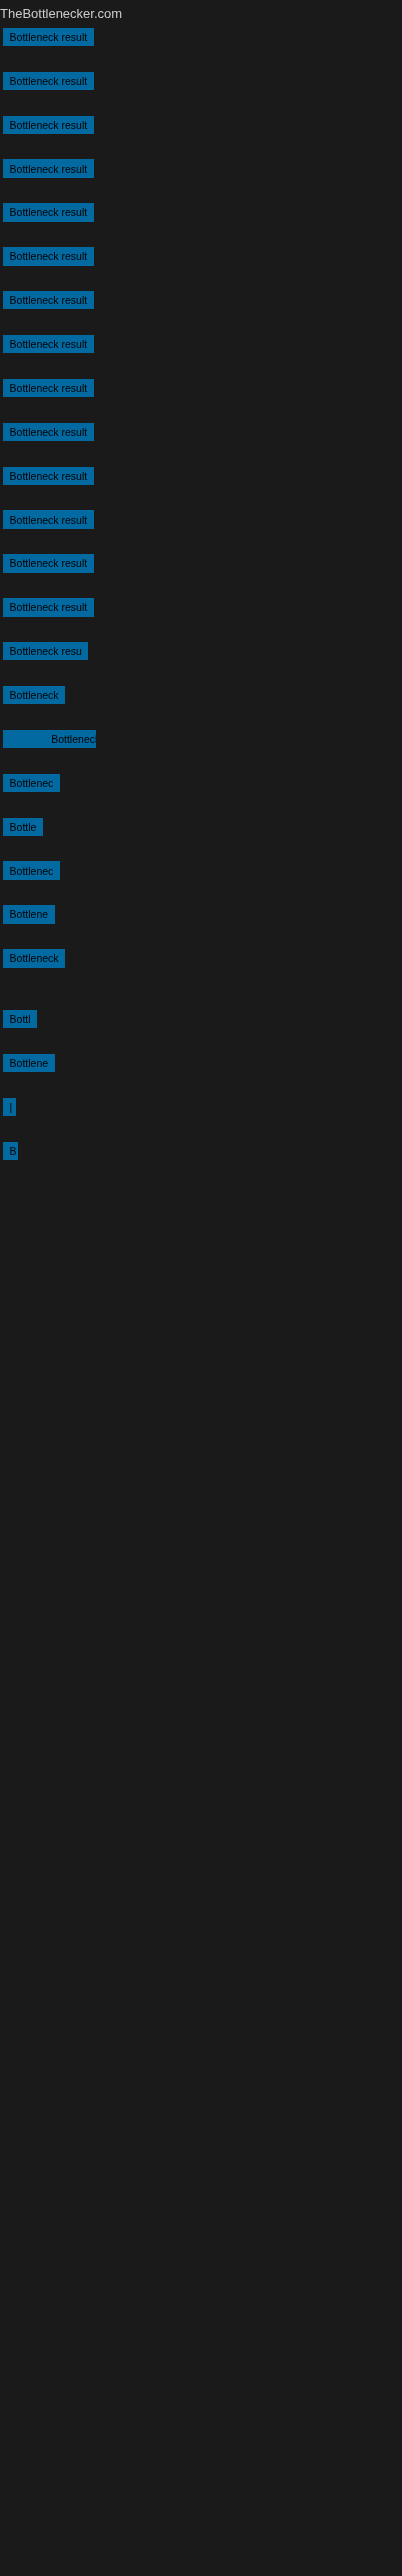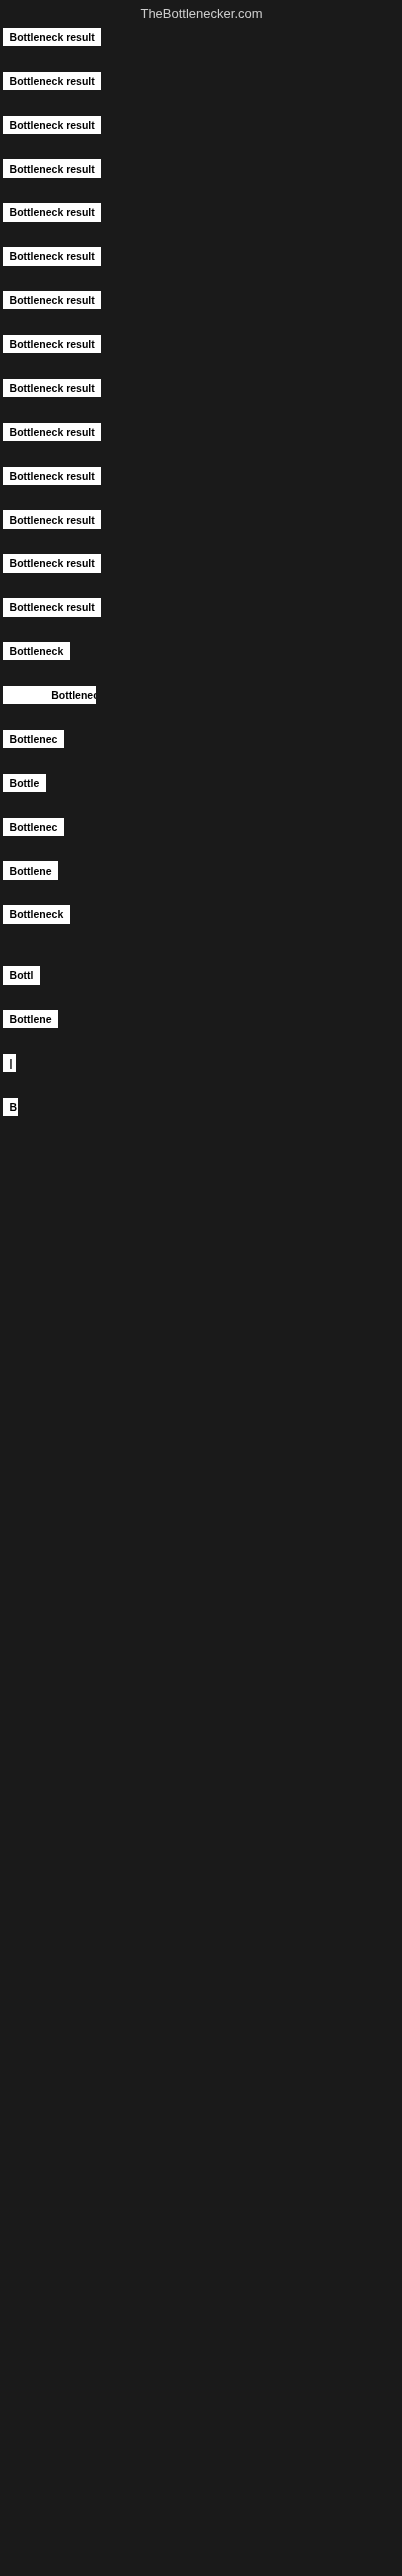--- a/index.html
+++ b/index.html
@@ -10,32 +10,31 @@
 
     body {
       background-color: #1a1a1a;
       width: 403px;
       min-height: 2576px;
       font-family: Arial, sans-serif;
       position: relative;
     }
 
     .site-title {
-      text-align: center;
       color: #cccccc;
       font-size: 13px;
       padding: 6.4px 0;
       background-color: #1a1a1a;
     }
 
     .bottleneck-badge {
-      background-color: #ffffff;
+      background-color: #0369a1;
       color: #000000;
       font-size: 10.5px;
-      font-weight: bold;
+      font-weight: normal;
       padding: 3.2px 6.4px;
       display: inline-block;
       white-space: nowrap;
       overflow: hidden;
     }
 
     .items-container {
       padding: 0 3.2px;
     }
 
@@ -57,20 +56,21 @@
     <div class="row"><span class="bottleneck-badge">Bottleneck result</span></div>
     <div class="row"><span class="bottleneck-badge">Bottleneck result</span></div>
     <div class="row"><span class="bottleneck-badge">Bottleneck result</span></div>
     <div class="row"><span class="bottleneck-badge">Bottleneck result</span></div>
     <div class="row"><span class="bottleneck-badge">Bottleneck result</span></div>
     <div class="row"><span class="bottleneck-badge">Bottleneck result</span></div>
     <div class="row"><span class="bottleneck-badge">Bottleneck result</span></div>
     <div class="row"><span class="bottleneck-badge">Bottleneck result</span></div>
     <div class="row"><span class="bottleneck-badge">Bottleneck result</span></div>
     <div class="row"><span class="bottleneck-badge">Bottleneck result</span></div>
+    <div class="row"><span class="bottleneck-badge" style="max-width: 105px;">Bottleneck resu</span></div>
     <div class="row"><span class="bottleneck-badge" style="max-width: 72px;">Bottleneck</span></div>
     <div class="row"><span class="bottleneck-badge" style="max-width: 93px; padding-left: 48px;">Bottleneck res</span></div>
     <div class="row"><span class="bottleneck-badge" style="max-width: 64px;">Bottlenec</span></div>
     <div class="row"><span class="bottleneck-badge" style="max-width: 47px;">Bottle</span></div>
     <div class="row"><span class="bottleneck-badge" style="max-width: 64px;">Bottlenec</span></div>
     <div class="row"><span class="bottleneck-badge" style="max-width: 58px;">Bottlene</span></div>
     <div class="row"><span class="bottleneck-badge" style="max-width: 72px;">Bottleneck</span></div>
     <div class="row"><span class="bottleneck-badge" style="max-width: 40px; margin-top: 17px;">Bottl</span></div>
     <div class="row"><span class="bottleneck-badge" style="max-width: 58px;">Bottlene</span></div>
     <div class="row"><span class="bottleneck-badge" style="max-width: 11.3px;">|</span></div>

